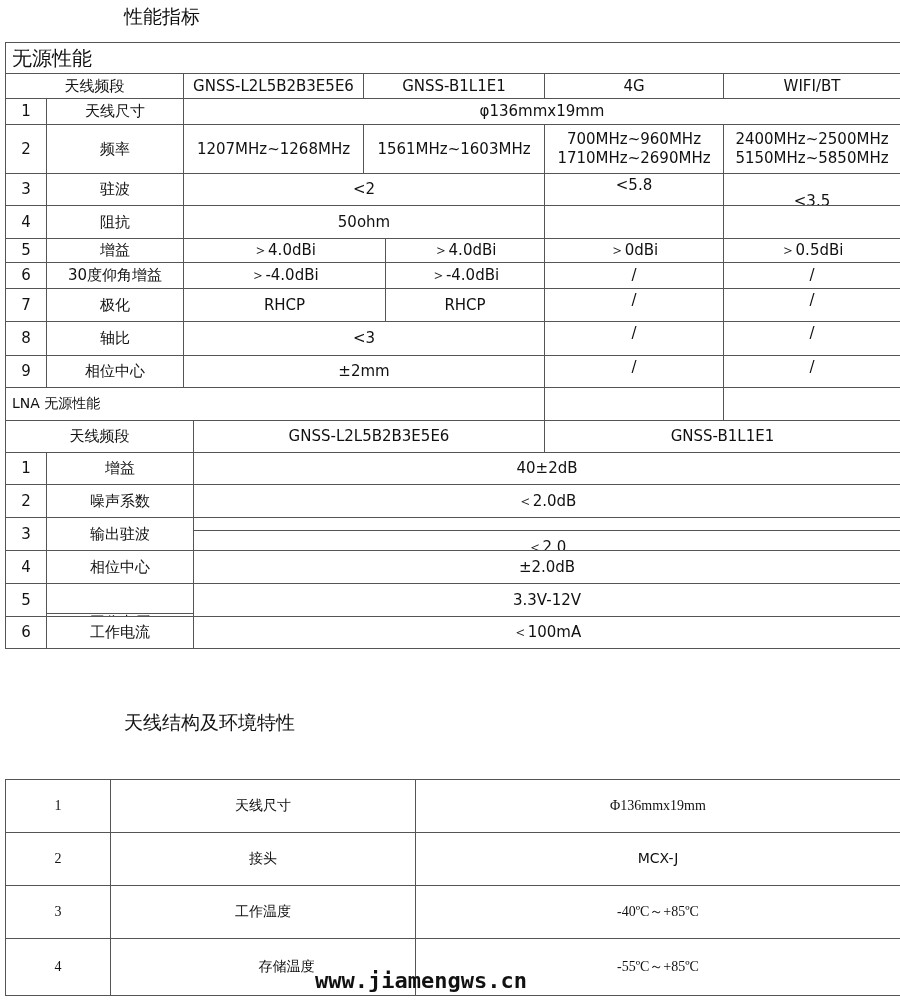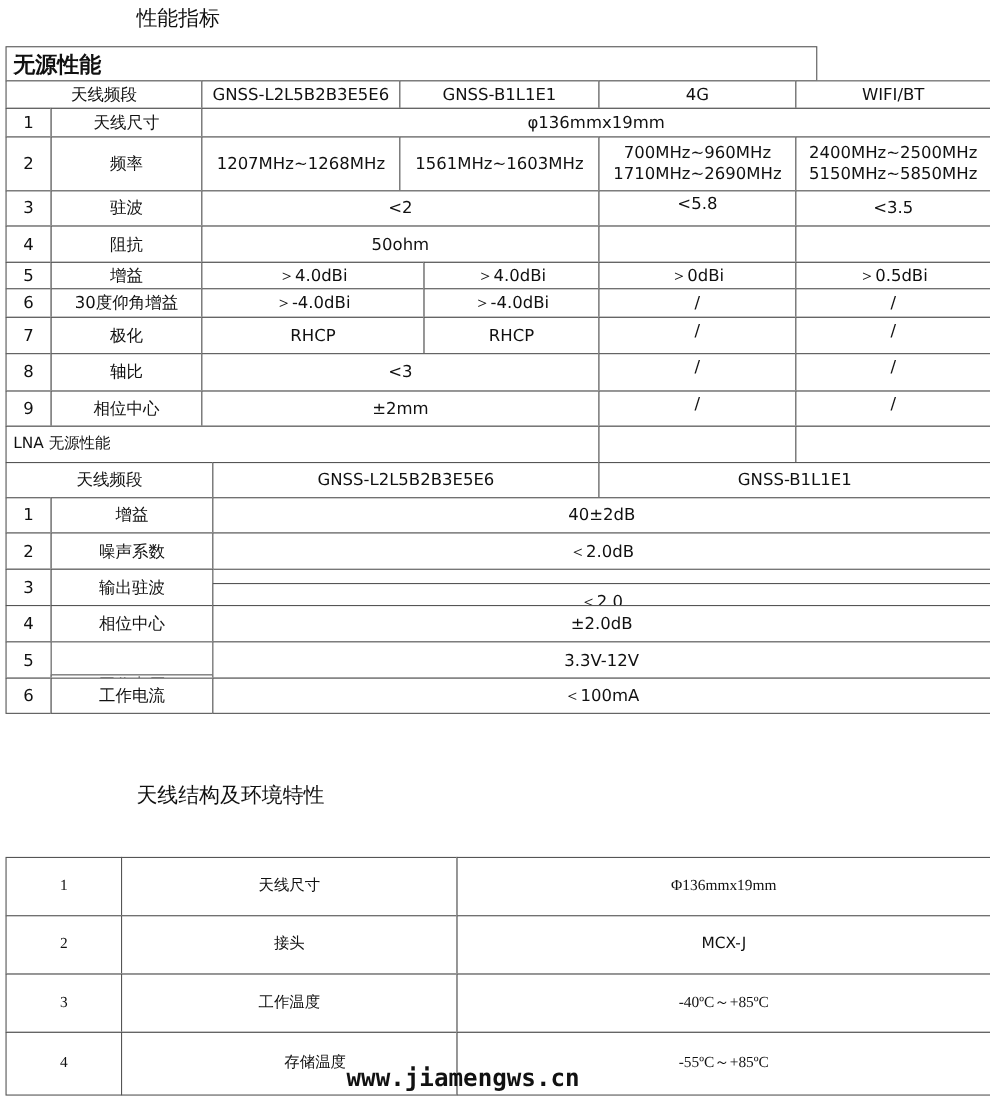--- a/index.html
+++ b/index.html
@@ -15,21 +15,21 @@
   .sm { font-size:14px; }
   .watermark { position:absolute; left:315px; top:968px; font-family:"DejaVu Sans Mono","Liberation Mono",monospace;
                font-weight:bold; font-size:22px; color:#111; letter-spacing:0px; }
 </style>
 </head>
 <body>
 
 <div class="title" style="left:124px;top:4px;">性能指标</div>
 
 <div>
-  <div class="cell left big" style="left:5px;top:42px;width:738px;height:32px;font-weight:bold;">无源性能</div>
+  <div class="cell left big" style="left:5px;top:42px;width:896px;height:32px;">无源性能</div>
 
   <div class="cell" style="left:5px;top:73px;width:179px;height:26px;">天线频段</div>
   <div class="cell" style="left:183px;top:73px;width:181px;height:26px;">GNSS-L2L5B2B3E5E6</div>
   <div class="cell" style="left:363px;top:73px;width:182px;height:26px;">GNSS-B1L1E1</div>
   <div class="cell" style="left:544px;top:73px;width:180px;height:26px;">4G</div>
   <div class="cell" style="left:723px;top:73px;width:178px;height:26px;text-align:right;">WIFI/BT</div>
 
   <div class="cell" style="left:5px;top:98px;width:42px;height:27px;">1</div>
   <div class="cell" style="left:46px;top:98px;width:138px;height:27px;">天线尺寸</div>
   <div class="cell" style="left:183px;top:98px;width:718px;height:27px;">φ136mmx19mm</div>
@@ -44,21 +44,21 @@
   </div>
   <div class="cell" style="left:723px;top:124px;width:178px;height:50px;flex-direction:column;">
     <span>2400MHz~2500MHz</span>
     <span>5150MHz~5850MHz</span>
   </div>
 
   <div class="cell" style="left:5px;top:173px;width:42px;height:33px;">3</div>
   <div class="cell" style="left:46px;top:173px;width:138px;height:33px;">驻波</div>
   <div class="cell" style="left:183px;top:173px;width:362px;height:33px;">&lt;2</div>
   <div class="cell" style="left:544px;top:173px;width:180px;height:33px;align-items:flex-start;padding-top:2px;">&lt;5.8</div>
-  <div class="cell" style="left:723px;top:173px;width:178px;height:33px;align-items:flex-start;padding-top:6px;">&lt;3.5</div>
+  <div class="cell" style="left:723px;top:173px;width:178px;height:33px;align-items:flex-start;padding-top:18px;">&lt;3.5</div>
 
   <div class="cell" style="left:5px;top:205px;width:42px;height:34px;">4</div>
   <div class="cell" style="left:46px;top:205px;width:138px;height:34px;">阻抗</div>
   <div class="cell" style="left:183px;top:205px;width:362px;height:34px;">50ohm</div>
   <div class="cell" style="left:544px;top:205px;width:180px;height:34px;"></div>
   <div class="cell" style="left:723px;top:205px;width:178px;height:34px;"></div>
 
   <div class="cell" style="left:5px;top:238px;width:42px;height:25px;">5</div>
   <div class="cell" style="left:46px;top:238px;width:138px;height:25px;">增益</div>
   <div class="cell" style="left:183px;top:238px;width:203px;height:25px;">＞4.0dBi</div>

